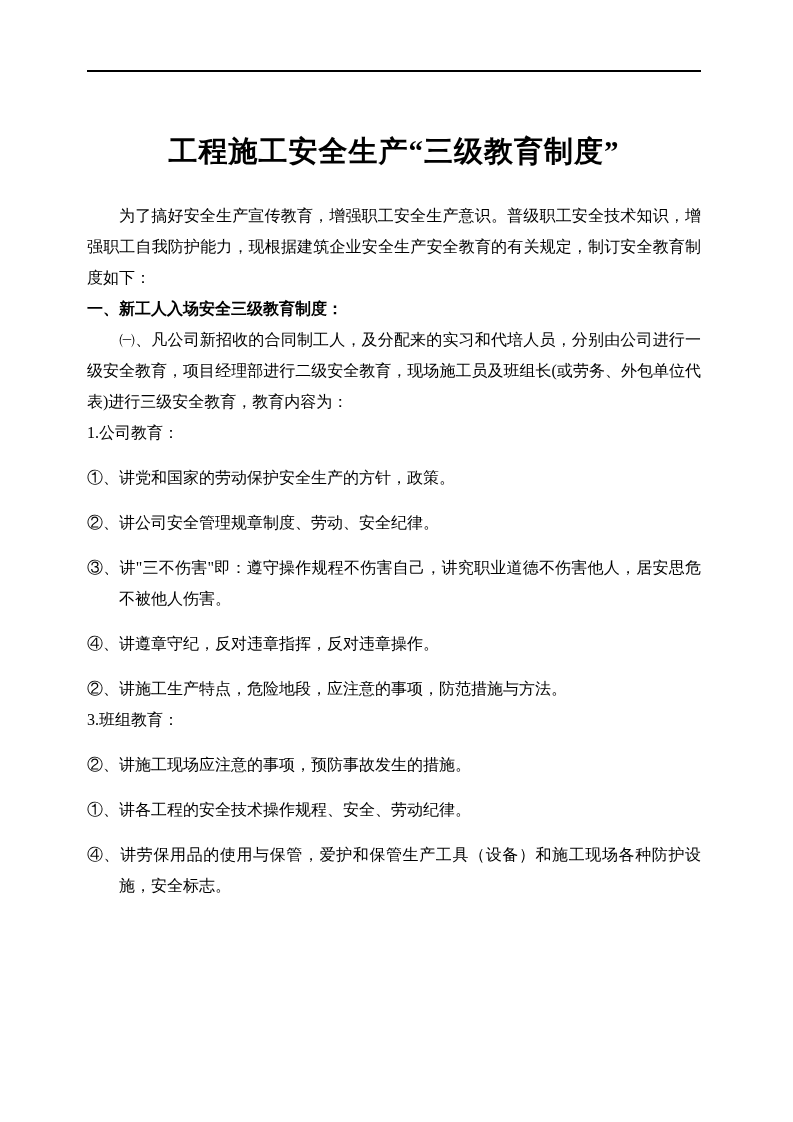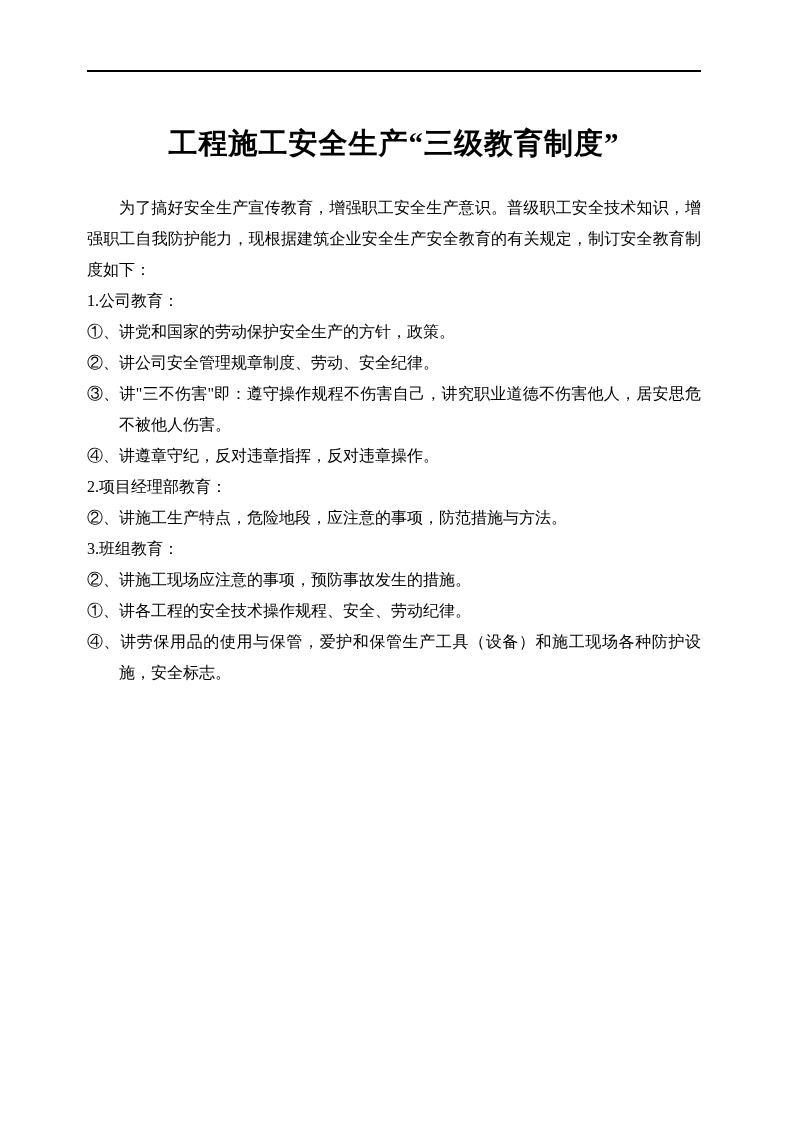--- a/index.html
+++ b/index.html
@@ -24,21 +24,21 @@
     height: 0;
     border-top: 2px solid #000000;
   }
   .content {
     position: absolute;
     top: 0;
     left: 87px;
     width: 614px;
   }
   .doc-title {
-    margin: 4px;
+    margin: 12px;
     padding-top: 118px;
     font-size: 29px;
     line-height: 42px;
     font-weight: bold;
     text-align: center;
     letter-spacing: 1px;
     white-space: nowrap;
   }
   .body-text {
     margin-top: 28px;
@@ -52,37 +52,39 @@
   .para.indent {
     text-indent: 2em;
     font-family: Liberation Serif, serif;
   }
   .para.heading {
     font-weight: bold;
   }
   .para.hang {
     padding-left: 2em;
     text-indent: -2em;
+    margin-top: 14px;
   }
 </style>
 </head>
 <body>
 
 <div class="page">
   <div class="header-rule"></div>
   <div class="content">
     <h1 class="doc-title">工程施工安全生产“三级教育制度”</h1>
     <div class="body-text">
       <p class="para indent">为了搞好安全生产宣传教育，增强职工安全生产意识。普级职工安全技术知识，增强职工自我防护能力，现根据建筑企业安全生产安全教育的有关规定，制订安全教育制度如下：</p>
+      <p class="para heading">一、新工人入场安全三级教育制度：</p>
+      <p class="para indent">㈠、凡公司新招收的合同制工人，及分配来的实习和代培人员，分别由公司进行一级安全教育，项目经理部进行二级安全教育，现场施工员及班组长(或劳务、外包单位代表)进行三级安全教育，教育内容为：</p>
       <p class="para">1.公司教育：</p>
       <p class="para hang">①、讲党和国家的劳动保护安全生产的方针，政策。</p>
       <p class="para hang">②、讲公司安全管理规章制度、劳动、安全纪律。</p>
       <p class="para hang">③、讲"三不伤害"即：遵守操作规程不伤害自己，讲究职业道德不伤害他人，居安思危不被他人伤害。</p>
       <p class="para hang">④、讲遵章守纪，反对违章指挥，反对违章操作。</p>
-      <p class="para">2.项目经理部教育：</p>
       <p class="para hang">②、讲施工生产特点，危险地段，应注意的事项，防范措施与方法。</p>
       <p class="para">3.班组教育：</p>
       <p class="para hang">②、讲施工现场应注意的事项，预防事故发生的措施。</p>
       <p class="para hang">①、讲各工程的安全技术操作规程、安全、劳动纪律。</p>
       <p class="para hang">④、讲劳保用品的使用与保管，爱护和保管生产工具（设备）和施工现场各种防护设施，安全标志。</p>
     </div>
   </div>
 </div>
 
 </body></html>

